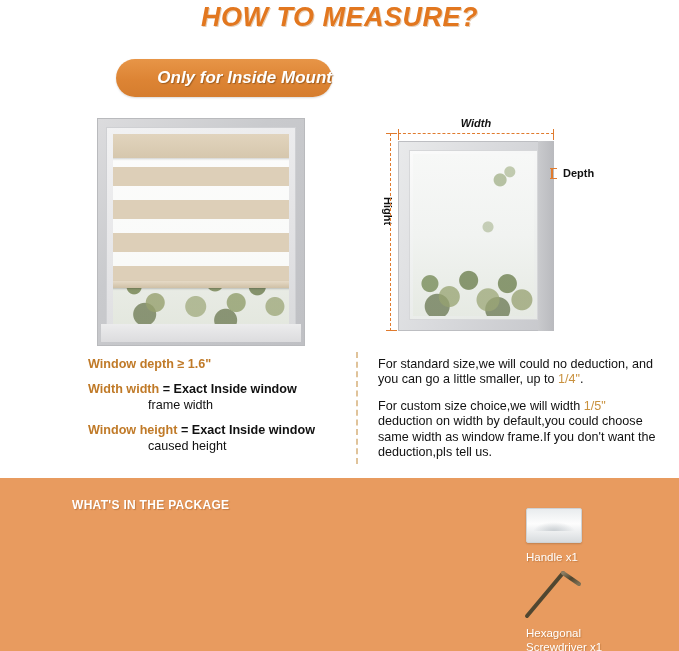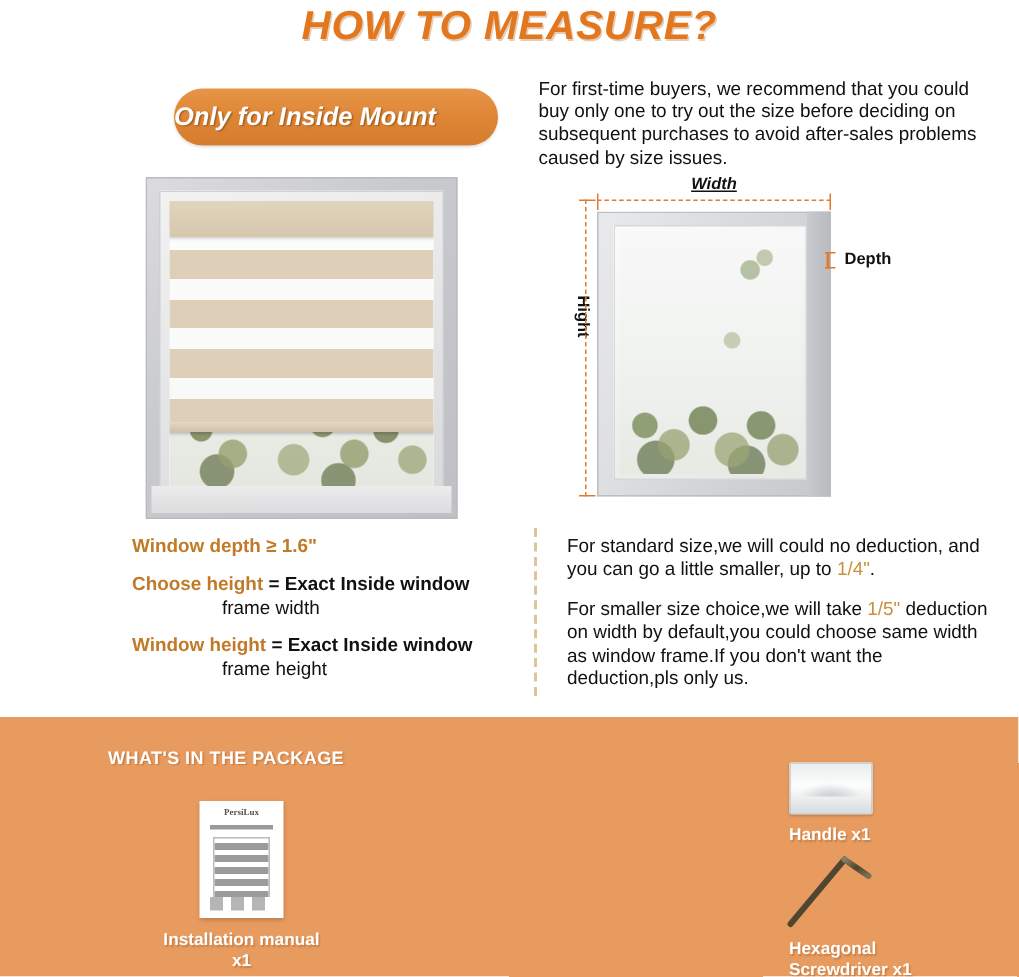--- a/index.html
+++ b/index.html
@@ -20,21 +20,21 @@
     color:#E2771F;
     letter-spacing:.5px;
     text-shadow:1px 1px 0 rgba(180,110,40,.35);
   }
 
   
   .badge{
     position:absolute;left:116px;top:59px;width:216px;height:38px;
     background:linear-gradient(180deg,#E79547 0%,#DD8434 55%,#D57D2E 100%);
     border-radius:19px;
-    display:flex;align-items:center;justify-content:flex-start;
+    display:flex;align-items:center;justify-content:flex-end;
     color:#ffffff;font-weight:bold;font-style:italic;font-size:17px;
     text-shadow:1px 1px 1px rgba(120,70,20,.6);
     box-shadow:0 1px 2px rgba(0,0,0,.15);
   }
 
   
   .intro{
     position:absolute;left:359px;top:52px;width:292px;
     font-size:12.6px;line-height:15.2px;color:#111;
   }
@@ -135,21 +135,21 @@
   .d-width{
     left:398px;top:133px;width:156px;height:0;
     border-top:1.5px dashed #E07B2E;
   }
   .d-width .cap{
     position:absolute;top:-5px;width:0;height:11px;border-left:1.5px solid #E07B2E;
   }
   .d-width .cap.l{left:0;} .d-width .cap.r{right:0;}
   .lbl-width{
     position:absolute;left:398px;top:117px;width:156px;text-align:center;
-    font-size:11px;font-weight:bold;font-style:italic;color:#111;text-decoration:underline;
+    font-size:11px;font-weight:bold;font-style:italic;color:#111;
   }
   .d-hight{
     left:390px;top:133px;width:0;height:198px;
     border-left:1.5px dashed #E07B2E;
   }
   .d-hight .cap{
     position:absolute;left:-5px;height:0;width:11px;border-top:1.5px solid #E07B2E;
   }
   .d-hight .cap.t{top:0;} .d-hight .cap.b{bottom:0;}
   .lbl-hight{
@@ -198,21 +198,20 @@
     position:absolute;left:72px;top:498px;
     font-size:12px;font-weight:bold;color:#ffffff;
     letter-spacing:.3px;
     text-shadow:1px 1px 1px rgba(150,85,30,.45);
   }
 
   .pkg-item{position:absolute;}
   .pkg-cap{
     font-size:11.5px;color:#ffffff;line-height:14px;text-align:center;
     text-shadow:1px 1px 1px rgba(150,85,30,.4);
-    font-weight:bold;
   }
 
   
   .it-manual{left:106px;top:534px;width:110px;}
   .manual-sheet{
     width:56px;height:78px;margin:0 auto 8px auto;background:#fff;
     box-shadow:0 1px 3px rgba(0,0,0,.2);
     position:relative;overflow:hidden;
   }
   .manual-logo{
@@ -281,21 +280,20 @@
 <body>
 
 <div class="page">
 
   <div class="title">HOW TO MEASURE?</div>
 
   <div class="badge">
     <span>Only for Inside Mount</span>
   </div>
 
-  <div class="intro">For first-time buyers, we recommend that you could buy only one to try out the size before deciding on subsequent purchases to avoid after-sales problems caused by size issues.</div>
 
   <div class="winL">
     <div class="outer"></div>
     <div class="bevel"></div>
     <div class="reveal">
       <div class="view"></div>
       <div class="blind">
         <div class="headrail"></div>
         <div class="bottomrail"></div>
       </div>
@@ -324,50 +322,41 @@
   </div>
 
   <div class="d-depth"></div>
   <div class="lbl-depth">Depth</div>
 
   <div class="rules">
     <div class="rule">
       <span class="k">Window depth ≥ 1.6"</span>
     </div>
     <div class="rule">
-      <span class="k">Choose height</span>
+      <span class="k">Width width</span>
       <span class="v">= Exact Inside window</span>
       <span class="cont">frame width</span>
     </div>
     <div class="rule">
       <span class="k">Window height</span>
       <span class="v">= Exact Inside window</span>
-      <span class="cont">frame height</span>
+      <span class="cont">caused height</span>
     </div>
   </div>
 
   <div class="vdiv"></div>
 
   <div class="notes">
     <p><span>For standard size,we will could no deduction, and you can go a little smaller, up to </span><span class="hl">1/4"</span><span>.</span></p>
-    <p><span>For smaller size choice,we will take </span><span class="hl">1/5"</span><span> deduction on width by default,you could choose same width as window frame.If you don't want the deduction,pls only us.</span></p>
+    <p><span>For custom size choice,we will width </span><span class="hl">1/5"</span><span> deduction on width by default,you could choose same width as window frame.If you don't want the deduction,pls tell us.</span></p>
   </div>
 
   <div class="pkg"></div>
   <div class="pkg-title">WHAT'S IN THE PACKAGE</div>
 
-  <div class="pkg-item it-manual">
-    <div class="manual-sheet">
-      <div class="manual-logo">PersiLux</div>
-      <div class="manual-sub"></div>
-      <div class="manual-diagram"></div>
-      <div class="manual-foot"></div>
-    </div>
-    <div class="pkg-cap">Installation manual x1</div>
-  </div>
 
 
   <div class="pkg-item it-handle">
     <div class="handle-box"></div>
     <div class="pkg-cap cap-left">Handle x1</div>
   </div>
 
   <div class="pkg-item it-driver">
     <svg class="driver-svg" width="66" height="58" viewBox="0 0 66 58">
       <defs>

